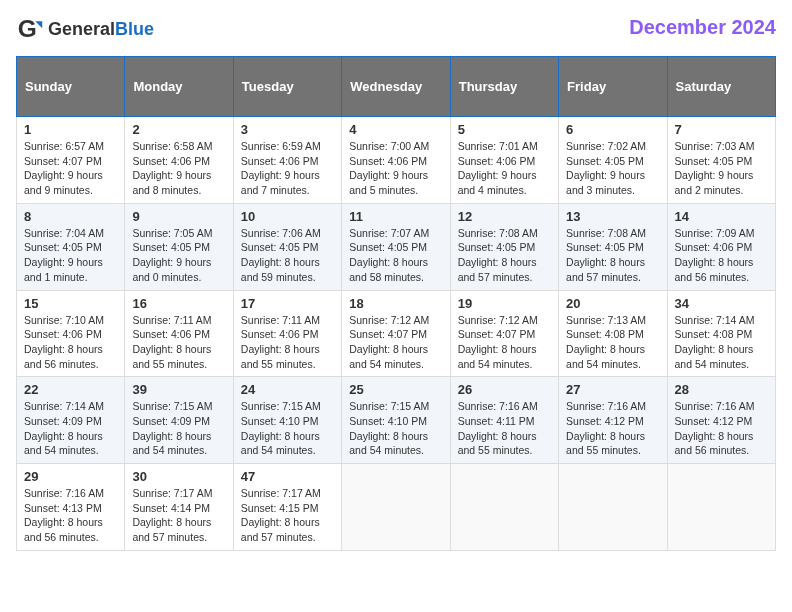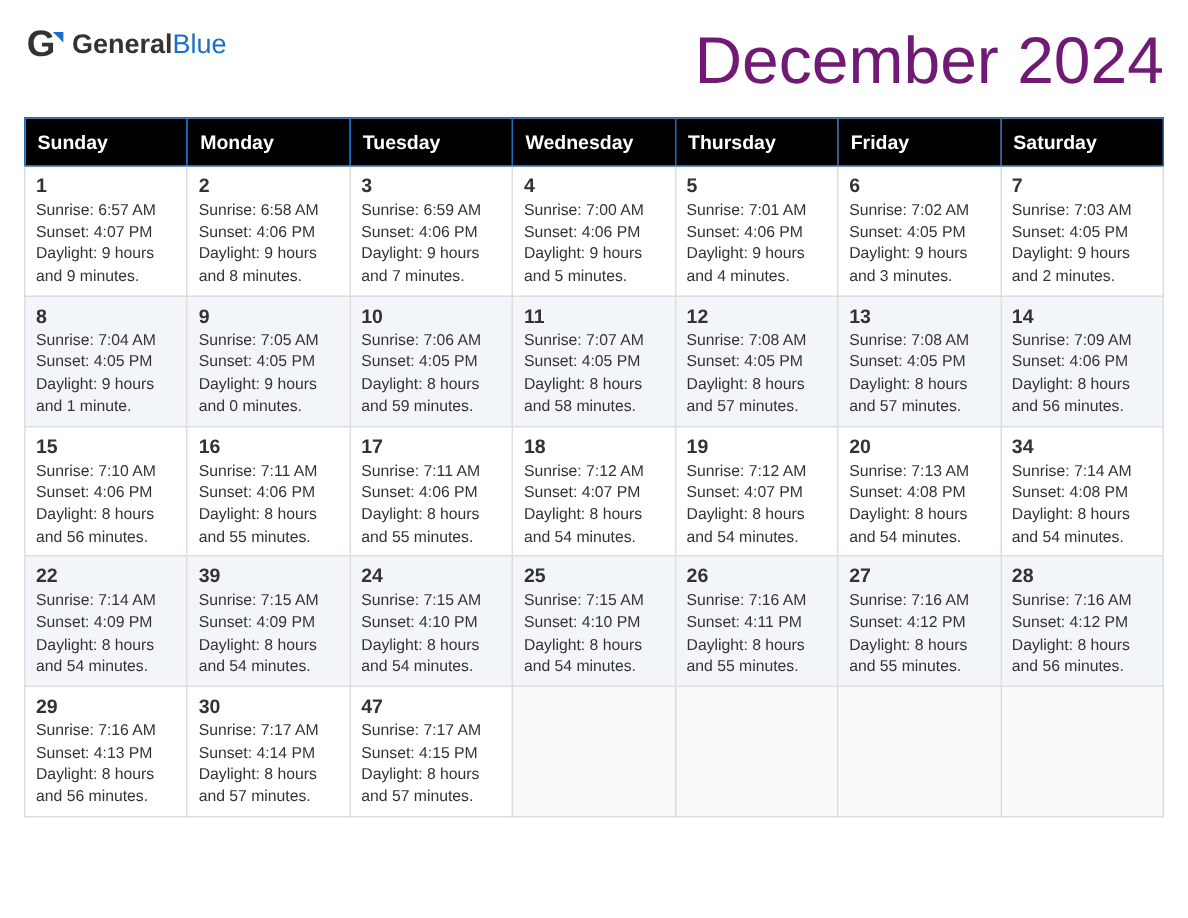--- a/index.html
+++ b/index.html
@@ -26,49 +26,49 @@
       flex-direction: row;
       line-height: 1.1;
     }
     .logo-general {
       font-size: 18px;
       font-weight: bold;
       color: #333;
     }
     .logo-blue {
       font-size: 18px;
-      font-weight: normal;
+      font-weight: bold;
       color: #1a6fc4;
     }
     .logo-icon {
       width: 28px;
       height: 28px;
     }
     .title-block {
       text-align: right;
     }
     .month-title {
-      font-size: 44px;
-      color: #701a75;
-      font-weight: normal;
+      font-size: 20px;
+      color: #8b5cf6;
+      font-weight: bold;
     }
     .location {
       font-size: 14px;
       color: #555;
     }
     .calendar {
       width: 100%;
       border-collapse: collapse;
     }
     .calendar th {
-      background: #000000;
+      background: #737373;
       color: #fff;
       font-size: 13px;
       font-weight: bold;
-      padding: 8px 8px;
+      padding: 22px 8px;
       text-align: left;
       border: 1px solid #1a6fc4;
     }
     .calendar td {
       vertical-align: top;
       padding: 5px 7px;
       font-size: 10.5px;
       color: #333;
       border: 1px solid #ddd;
       width: 14.28%;

